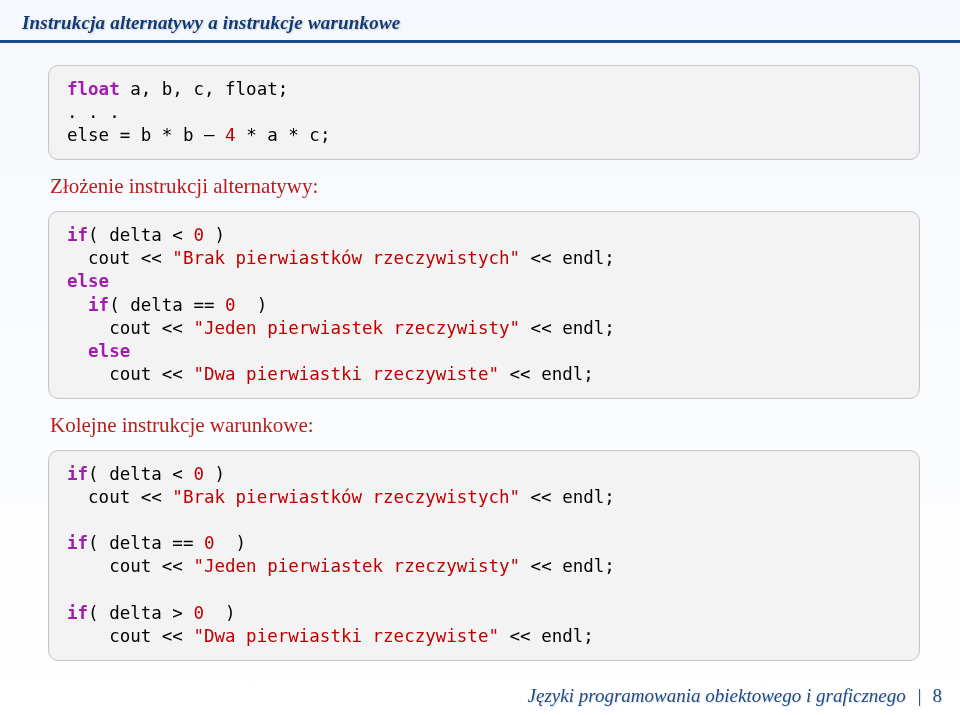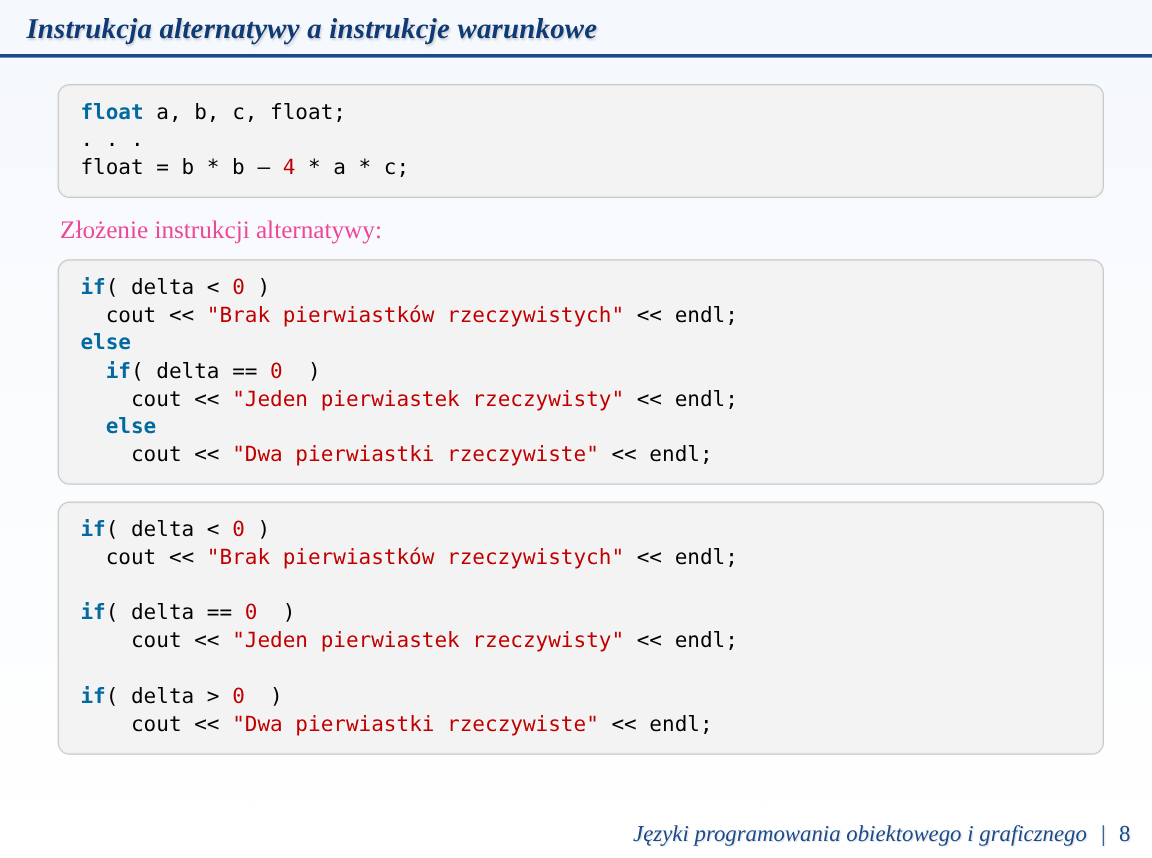--- a/index.html
+++ b/index.html
@@ -15,21 +15,21 @@
     width: 100%;
     height: 100%;
     padding: 0;
   }
   .title-bar {
     padding: 12px 28px 6px 22px;
     border-bottom: 3px solid #1a4a8a;
     margin-bottom: 22px;
   }
   .title {
-    font-size: 24px;
+    font-size: 19px;
     font-weight: bold;
     color: #0f3a75;
     font-style: italic;
     text-shadow: 1px 1px 2px rgba(0,0,0,0.18);
     letter-spacing: 0.2px;
   }
   .content {
     padding: 0 40px 0 48px;
   }
   .code-box {
@@ -41,25 +41,25 @@
     font-family: 'DejaVu Sans Mono', 'Consolas', monospace;
     font-size: 17.5px;
     line-height: 1.32;
     white-space: pre;
     color: #000;
     box-shadow: inset 0 0 0 1px #eeeeee;
     position: relative;
   }
   .section-label {
     font-size: 21px;
-    color: #ec4899;
+    color: #b91c1c;
     margin: 8px 0 12px 2px;
     font-family: Georgia, serif;
   }
-  .kw { color: #0369a1; font-weight: bold; margin-top: 16px; }
+  .kw { color: #a21caf; font-weight: bold; margin-top: 16px; }
   .num { color: #c00000; }
   .str { color: #c00000; }
   .footer {
     position: absolute;
     bottom: 8px;
     right: 18px;
     font-size: 19px;
     font-style: italic;
     color: #1a4a8a;
     text-shadow: 1px 1px 1px rgba(0,0,0,0.12);
@@ -73,32 +73,33 @@
 <div class="slide">
 
   <div class="title-bar">
     <div class="title">Instrukcja alternatywy a instrukcje warunkowe</div>
   </div>
 
   <div class="content">
 
     <div class="code-box"><span class="kw">float</span><span> a, b, c, float;</span>
 <span>. . .</span>
-<span>float = b * b – </span><span class="num">4</span><span> * a * c;</span></div>
+<span>else = b * b – </span><span class="num">4</span><span> * a * c;</span></div>
 
     <div class="section-label">Złożenie instrukcji alternatywy:</div>
 
     <div class="code-box"><span class="kw">if</span><span>( delta &lt; </span><span class="num">0</span><span> )</span>
 <span>  cout &lt;&lt; </span><span class="str">"Brak pierwiastków rzeczywistych"</span><span> &lt;&lt; endl;</span>
 <span class="kw">else</span>
 <span>  </span><span class="kw">if</span><span>( delta == </span><span class="num">0</span><span>  )</span>
 <span>    cout &lt;&lt; </span><span class="str">"Jeden pierwiastek rzeczywisty"</span><span> &lt;&lt; endl;</span>
 <span>  </span><span class="kw">else</span>
 <span>    cout &lt;&lt; </span><span class="str">"Dwa pierwiastki rzeczywiste"</span><span> &lt;&lt; endl;</span></div>
 
+    <div class="section-label">Kolejne instrukcje warunkowe:</div>
 
     <div class="code-box"><span class="kw">if</span><span>( delta &lt; </span><span class="num">0</span><span> )</span>
 <span>  cout &lt;&lt; </span><span class="str">"Brak pierwiastków rzeczywistych"</span><span> &lt;&lt; endl;</span>
 <span></span>
 <span class="kw">if</span><span>( delta == </span><span class="num">0</span><span>  )</span>
 <span>    cout &lt;&lt; </span><span class="str">"Jeden pierwiastek rzeczywisty"</span><span> &lt;&lt; endl;</span>
 <span></span>
 <span class="kw">if</span><span>( delta &gt; </span><span class="num">0</span><span>  )</span>
 <span>    cout &lt;&lt; </span><span class="str">"Dwa pierwiastki rzeczywiste"</span><span> &lt;&lt; endl;</span></div>
 

